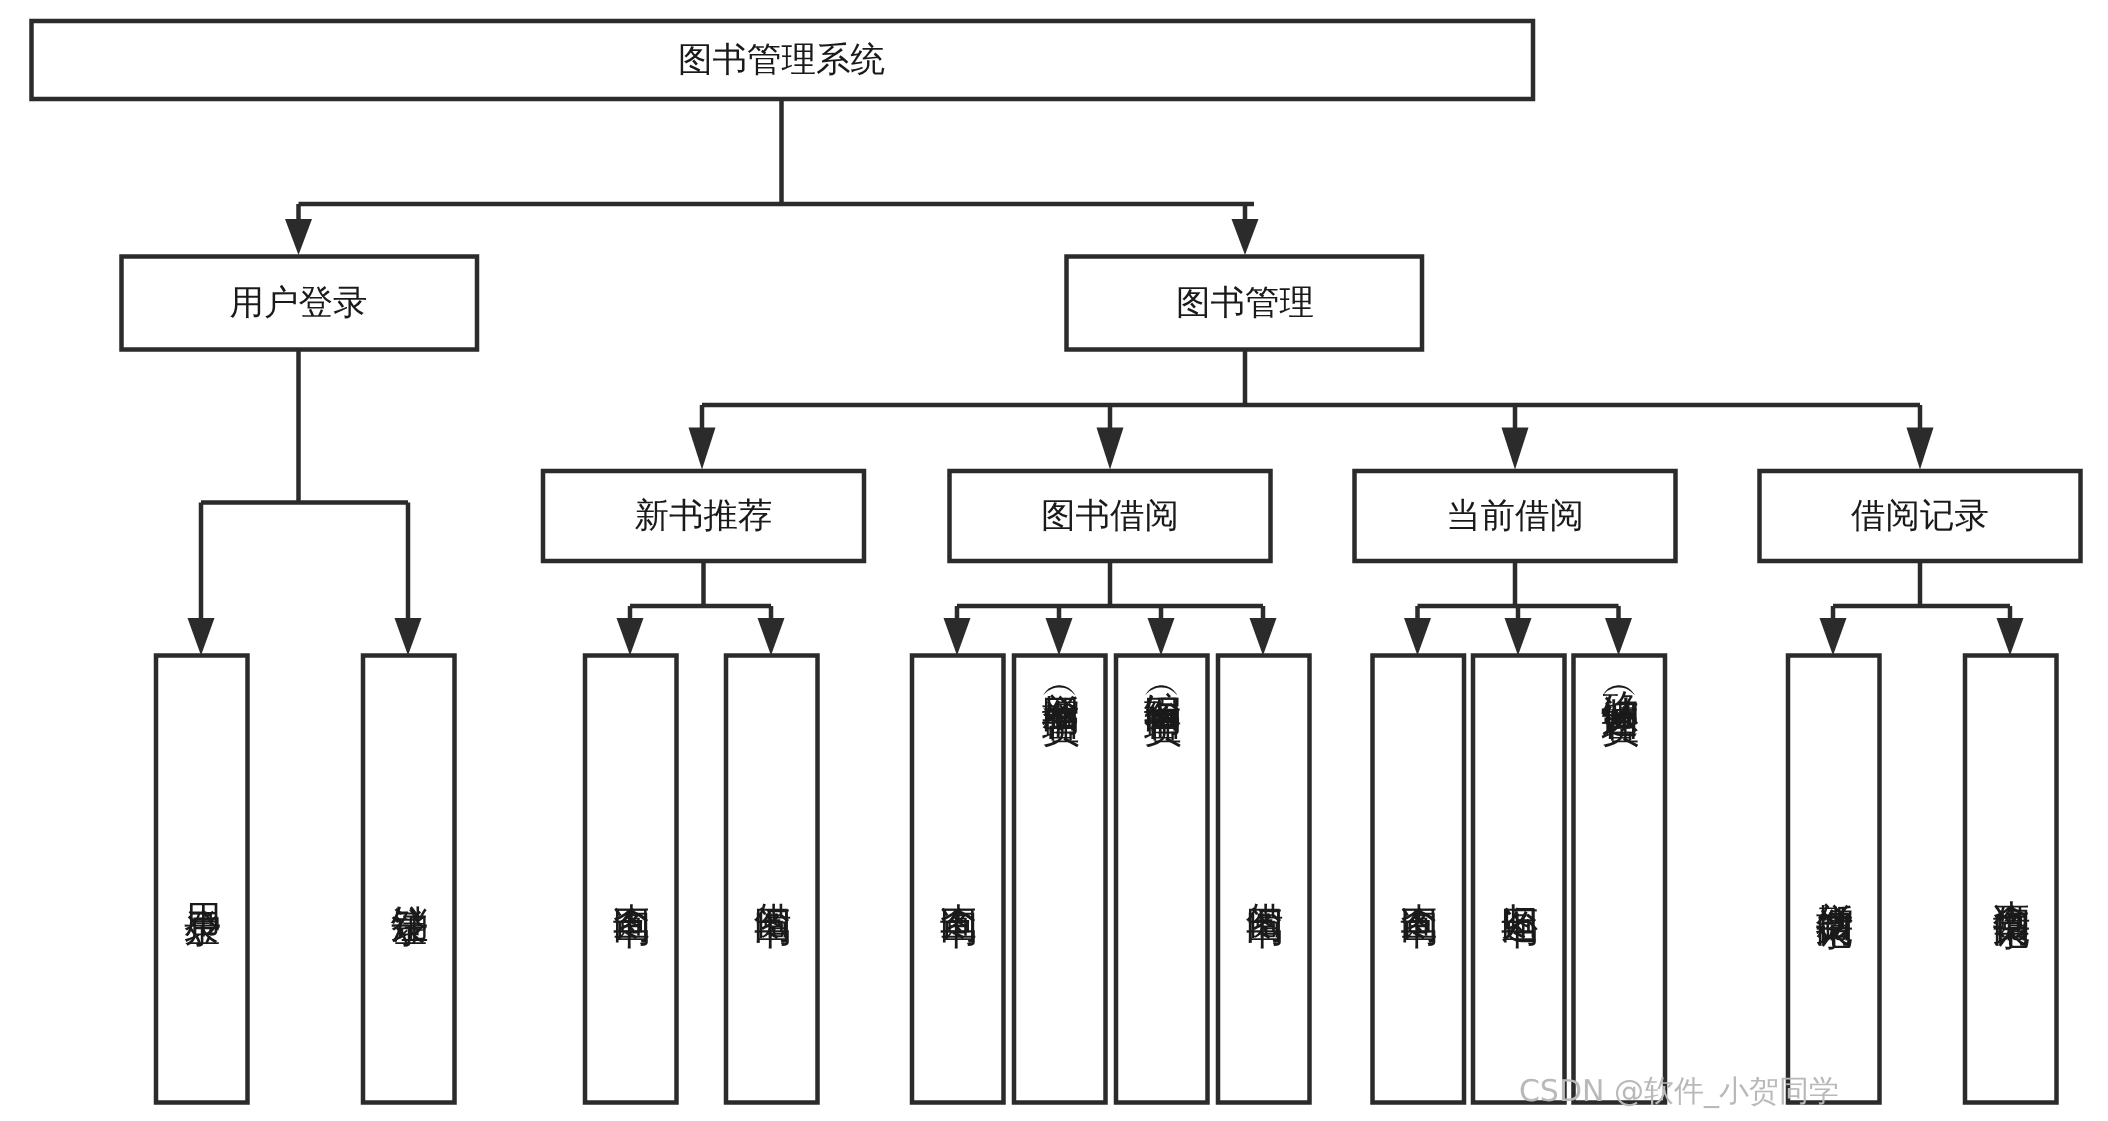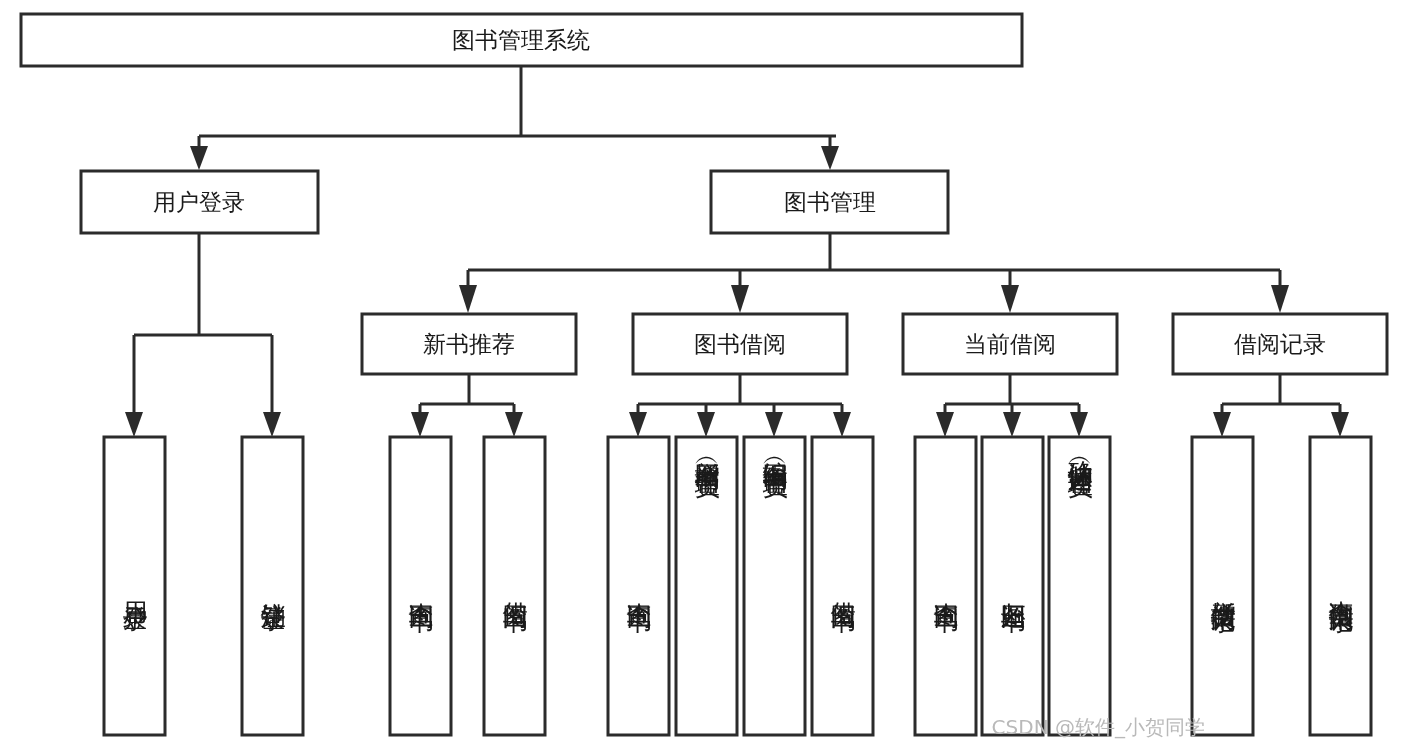--- a/index.html
+++ b/index.html
@@ -64,21 +64,21 @@
     white-space: nowrap;
     pointer-events: none;
   }
   .vlabel.top-align {
     justify-content: flex-start;
     padding-top: 4px;
     box-sizing: border-box;
   }
   #watermark {
     position: absolute;
-    right: 21px;
+    right: 0;
     bottom: 6px;
     font-family: "DejaVu Sans", "Liberation Sans", sans-serif;
     font-size: 20px;
     color: #b9b9b9;
     white-space: nowrap;
     pointer-events: none;
   }
 </style>
 </head>
 <body>

